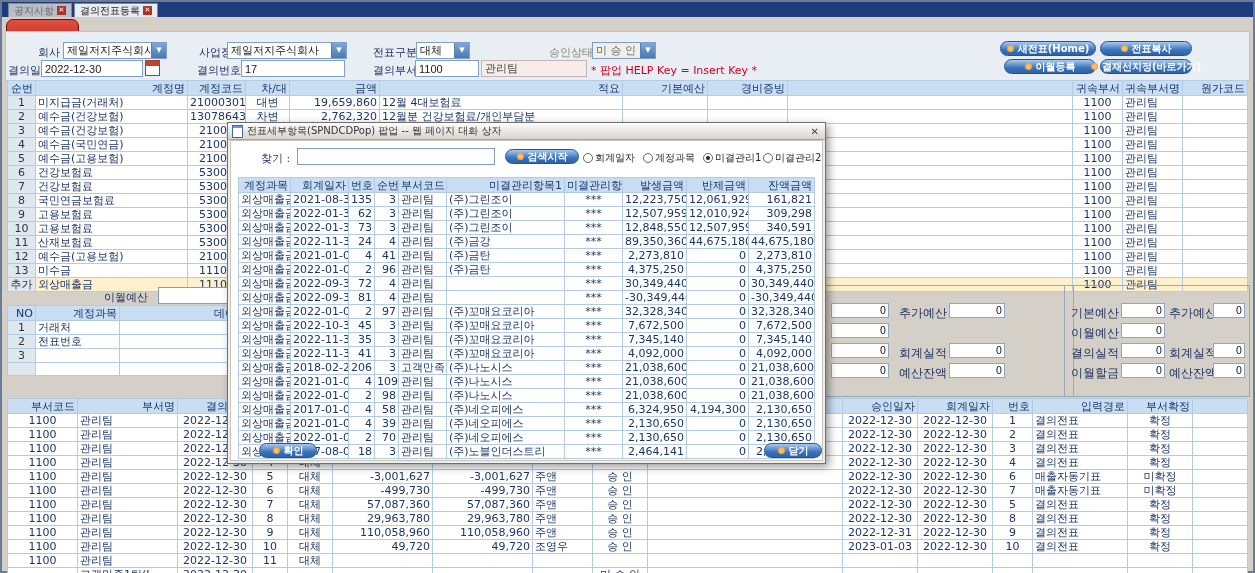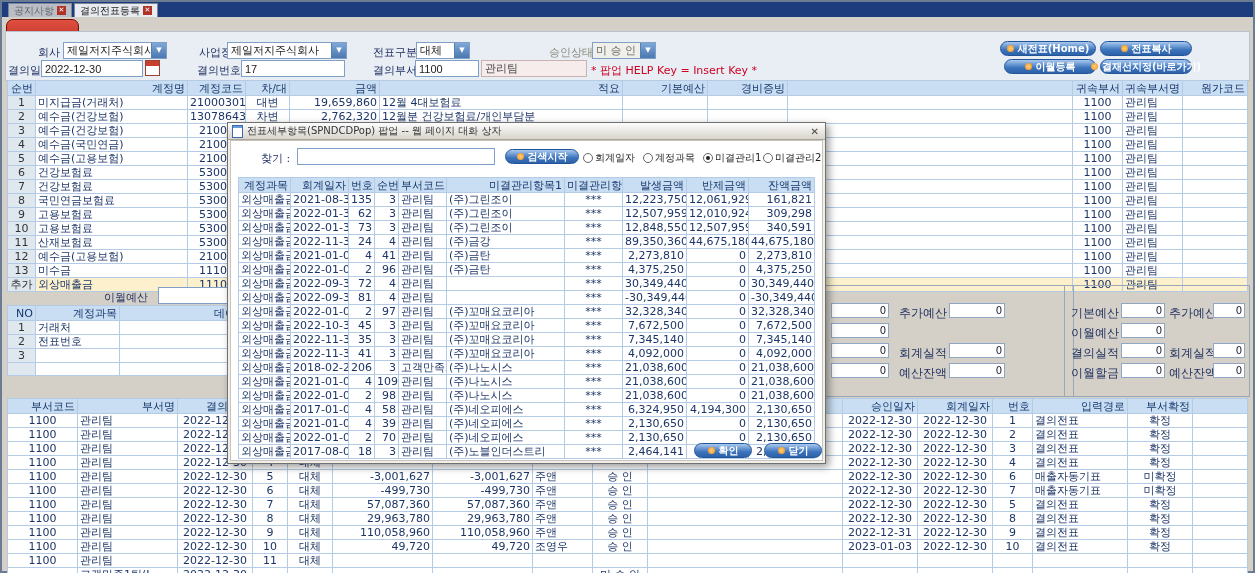--- a/index.html
+++ b/index.html
@@ -52,21 +52,21 @@
          box-shadow:3px 3px 8px rgba(0,0,0,0.4);z-index:10;}
   .popup-title{height:16px;background:linear-gradient(#fdfdfd,#d8d4cb);border-bottom:1px solid #a8a49c;display:flex;
          align-items:center;padding:0 4px;font-size:10px;color:#333;gap:4px;}
   .doc-icon{width:9px;height:11px;background:#fff;border:1px solid #3a6ab0;box-shadow:inset 0 2px 0 #6a9ad8;flex:0 0 auto;}
   .popup-x{margin-left:auto;font-size:10px;color:#444;cursor:pointer;padding:0 2px;}
   .popup-body{position:absolute;top:17px;left:2px;right:2px;bottom:2px;background:#fff;border:1px solid #c8c4bc;}
   .rpair{position:absolute;display:flex;gap:2px;align-items:center;font-size:10px;color:#222;white-space:nowrap;}
   .radio{width:10px;height:10px;box-sizing:border-box;border:1px solid #666;border-radius:50%;background:#fff;flex:0 0 auto;}
   .radio.on{position:relative;}
   .radio.on::after{content:"";position:absolute;left:2px;top:2px;width:4px;height:4px;border-radius:50%;background:#222;}
-  .popup-btns{position:absolute;left:0;right:0;top:302px;display:flex;justify-content:flex-end;gap:12px;}
+  .popup-btns{position:absolute;left:0;right:0;top:302px;display:flex;justify-content:space-between;gap:12px;padding-left:28px;}
   .popup-btns .pill{position:static;}
 </style>
 </head>
 <body>
 
 <div class="win">
 
   <div class="titlebar">
     <div class="tab inactive">
       <span>공지사항</span>

